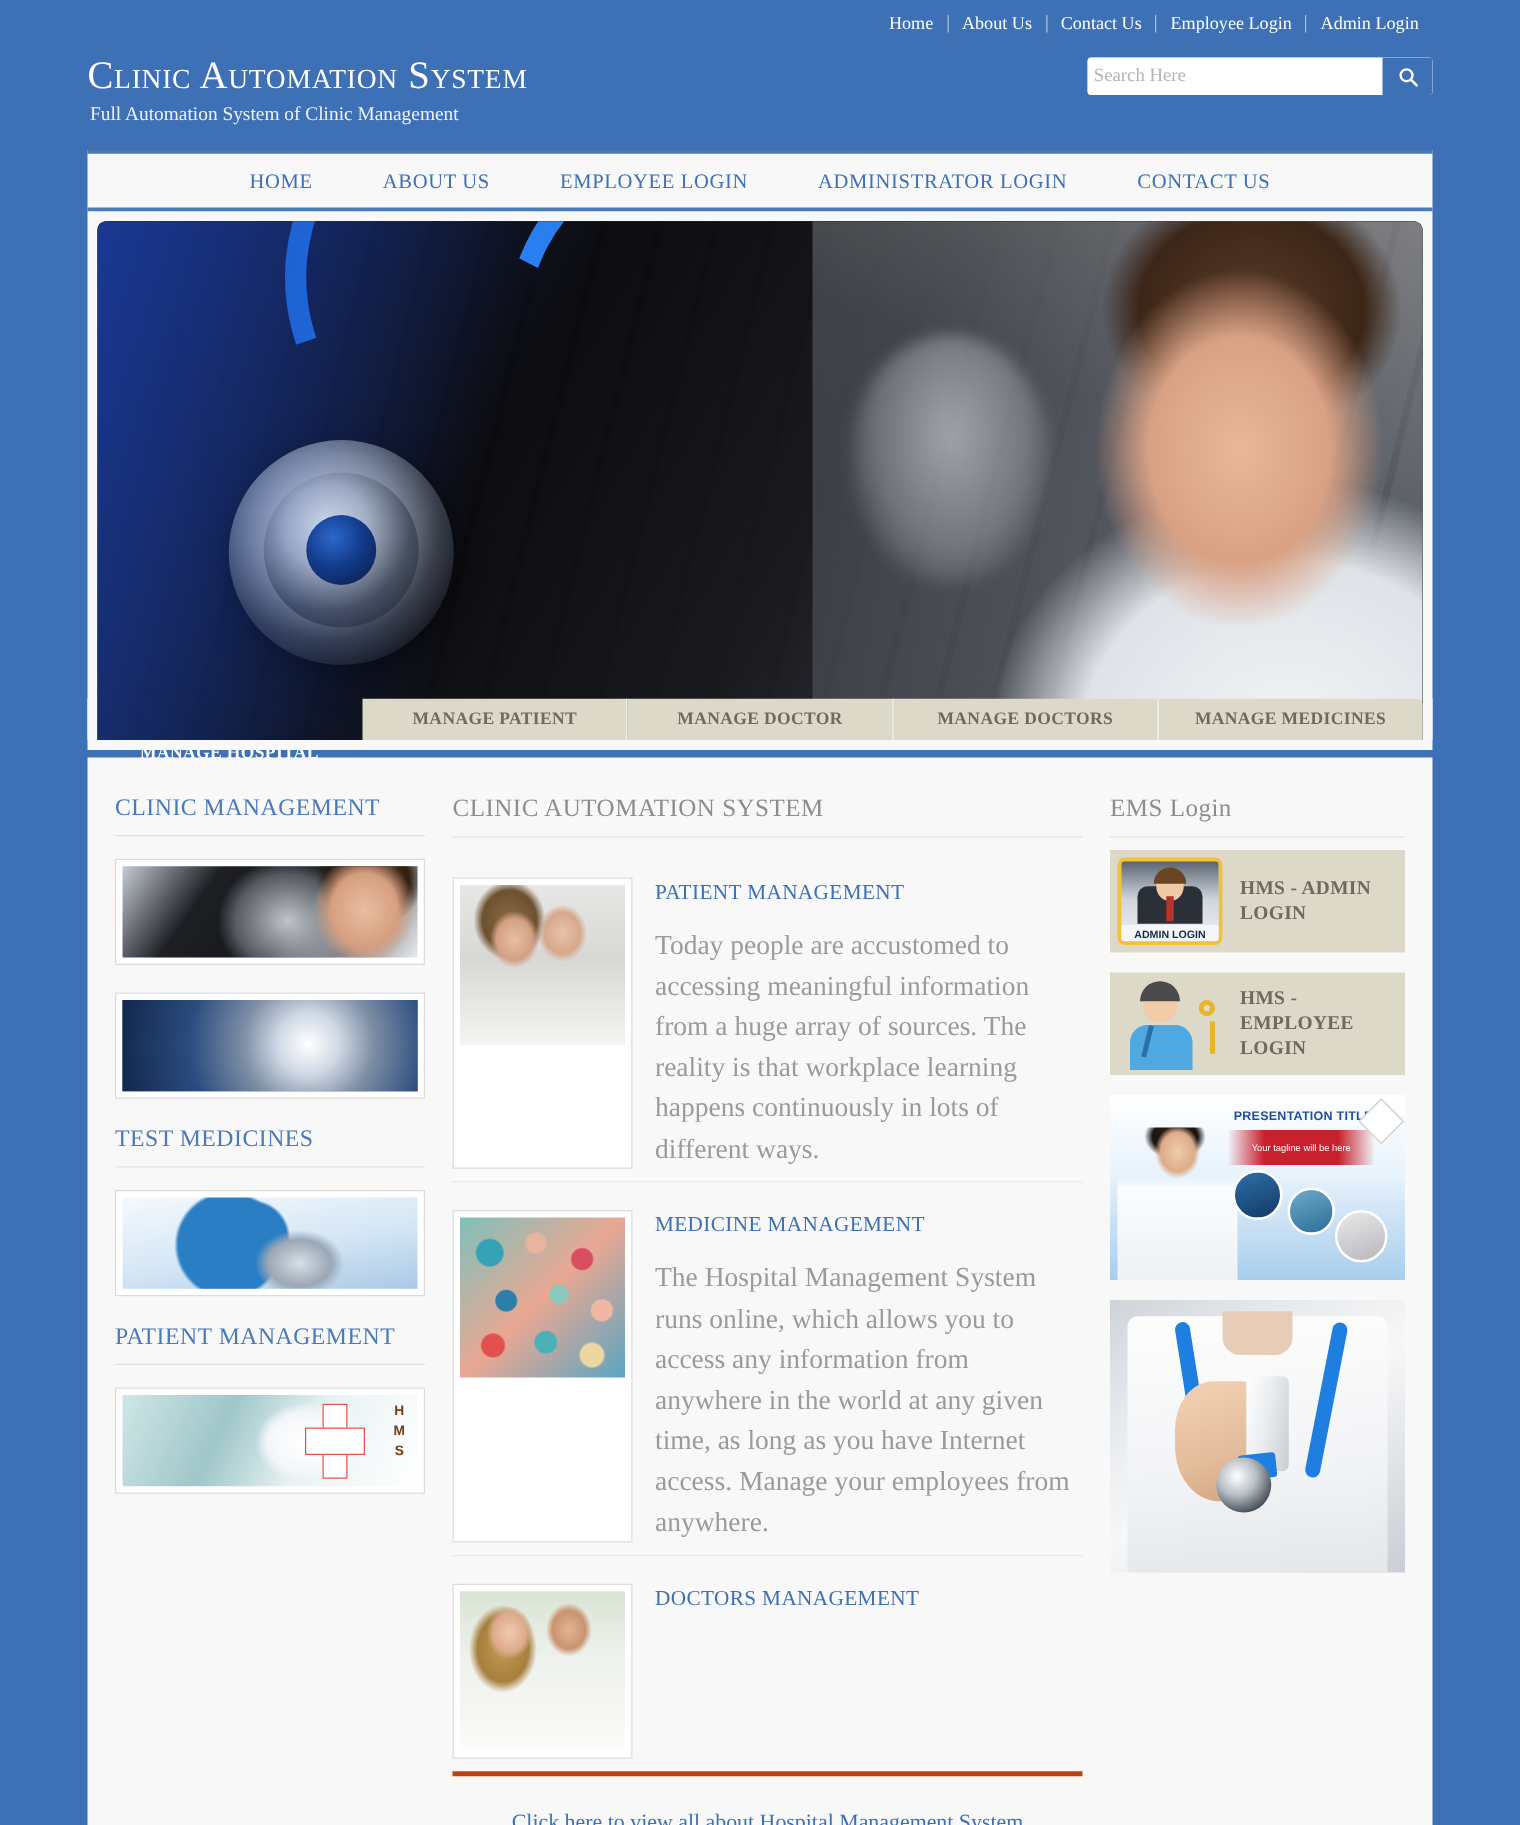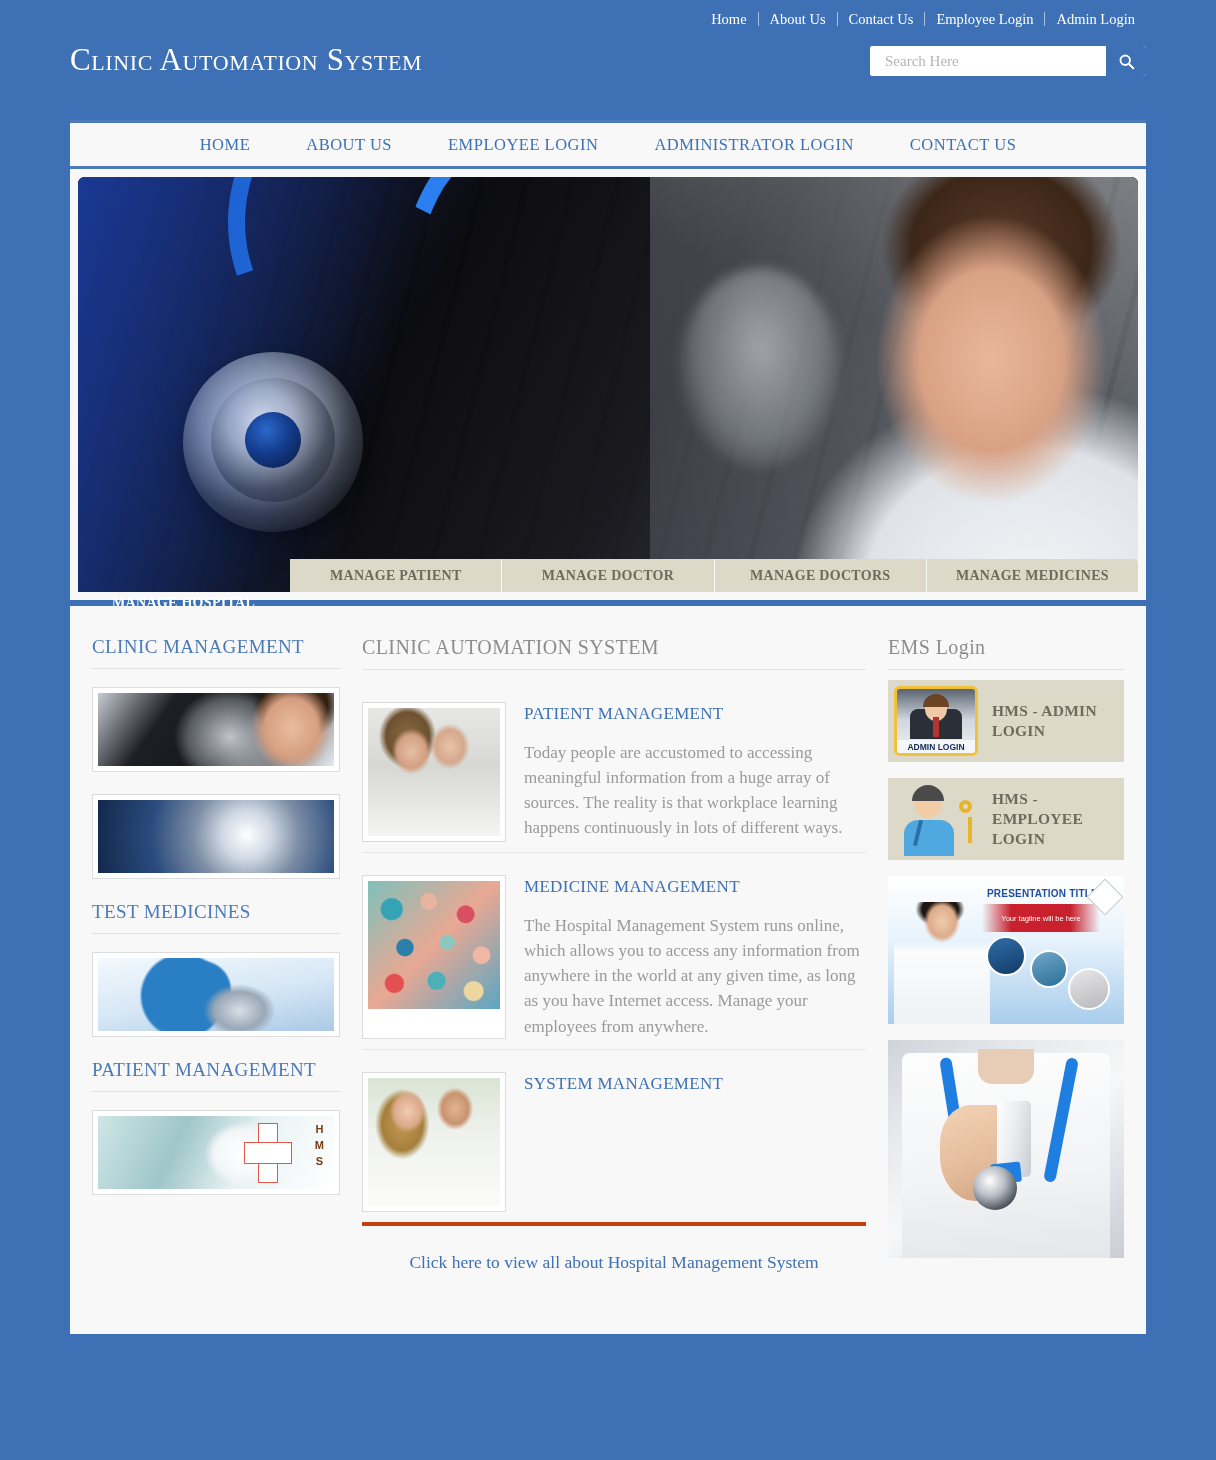--- a/index.html
+++ b/index.html
@@ -69,21 +69,21 @@
     background: #ffffff;
   }
   .searchwrap input {
     flex: 1;
     border: none;
     outline: none;
     background: #ffffff;
     font-family: "Liberation Serif", serif;
     font-size: 15px;
     color: #555;
-    padding: 0 15px;
+    padding: 0 5px;
   }
   .searchwrap input::placeholder { color: #b4b4b4; }
   .searchbtn {
     width: 40px;
     background: #3d70b5;
     border: none;
     display: flex;
     align-items: center;
     justify-content: center;
     cursor: pointer;
@@ -307,21 +307,21 @@
   .art-body { flex: 1; padding-top: 2px; }
   .art-title {
     color: #3d70b5;
     font-size: 17px;
     letter-spacing: 0.3px;
     margin: 0 0 16px 0;
     font-weight: normal;
   }
   .art-text {
     color: #9a9a9a;
-    font-size: 17px;
+    font-size: 22px;
     line-height: 1.48;
     margin: 0;
     max-width: 340px;
   }
 
   .img-patient {
     background:
       radial-gradient(ellipse 26px 30px at 33% 34%, #e6bfa3 0%, #d3a084 55%, rgba(211,160,132,0) 76%),
       radial-gradient(ellipse 26px 30px at 62% 30%, #e8c3a8 0%, #d6a88c 55%, rgba(214,168,140,0) 76%),
       radial-gradient(ellipse 36px 40px at 30% 22%, #8a6a42 0%, #6d5130 60%, rgba(109,81,48,0) 80%),
@@ -487,20 +487,21 @@
     <a href="#">Contact Us</a>
     <span class="sep"></span>
     <a href="#">Employee Login</a>
     <span class="sep"></span>
     <a href="#">Admin Login</a>
   </nav>
 </div>
 
 <header class="header">
   <h1 class="brand-title">Clinic Automation System</h1>
+  <div class="brand-sub">Full Automation System of Clinic Management</div>
 
   <div class="searchwrap">
     <input type="text" placeholder="Search Here" style="">
     <button class="searchbtn">
       <svg width="17" height="17" viewBox="0 0 20 20">
         <circle cx="8.5" cy="8.5" r="5.6" fill="none" stroke="#ffffff" stroke-width="2.2"></circle>
         <line x1="12.6" y1="12.6" x2="18" y2="18" stroke="#ffffff" stroke-width="2.4" stroke-linecap="round"></line>
       </svg>
     </button>
   </div>
@@ -587,21 +588,21 @@
           <h3 class="art-title">MEDICINE MANAGEMENT</h3>
           <p class="art-text">The Hospital Management System runs online, which allows you to access any information from anywhere in the world at any given time, as long as you have Internet access. Manage your employees from anywhere.</p>
         </div>
       </div>
 
       <div class="artrow">
         <div class="artframe">
           <div class="img img-doctors"></div>
         </div>
         <div class="art-body">
-          <h3 class="art-title">SYSTEM MANAGEMENT</h3>
+          <h3 class="art-title">DOCTORS MANAGEMENT</h3>
         </div>
       </div>
 
       <div class="viewall">
         <a href="#">Click here to view all about Hospital Management System</a>
       </div>
 
     </main>
 
     <aside class="col-right">

